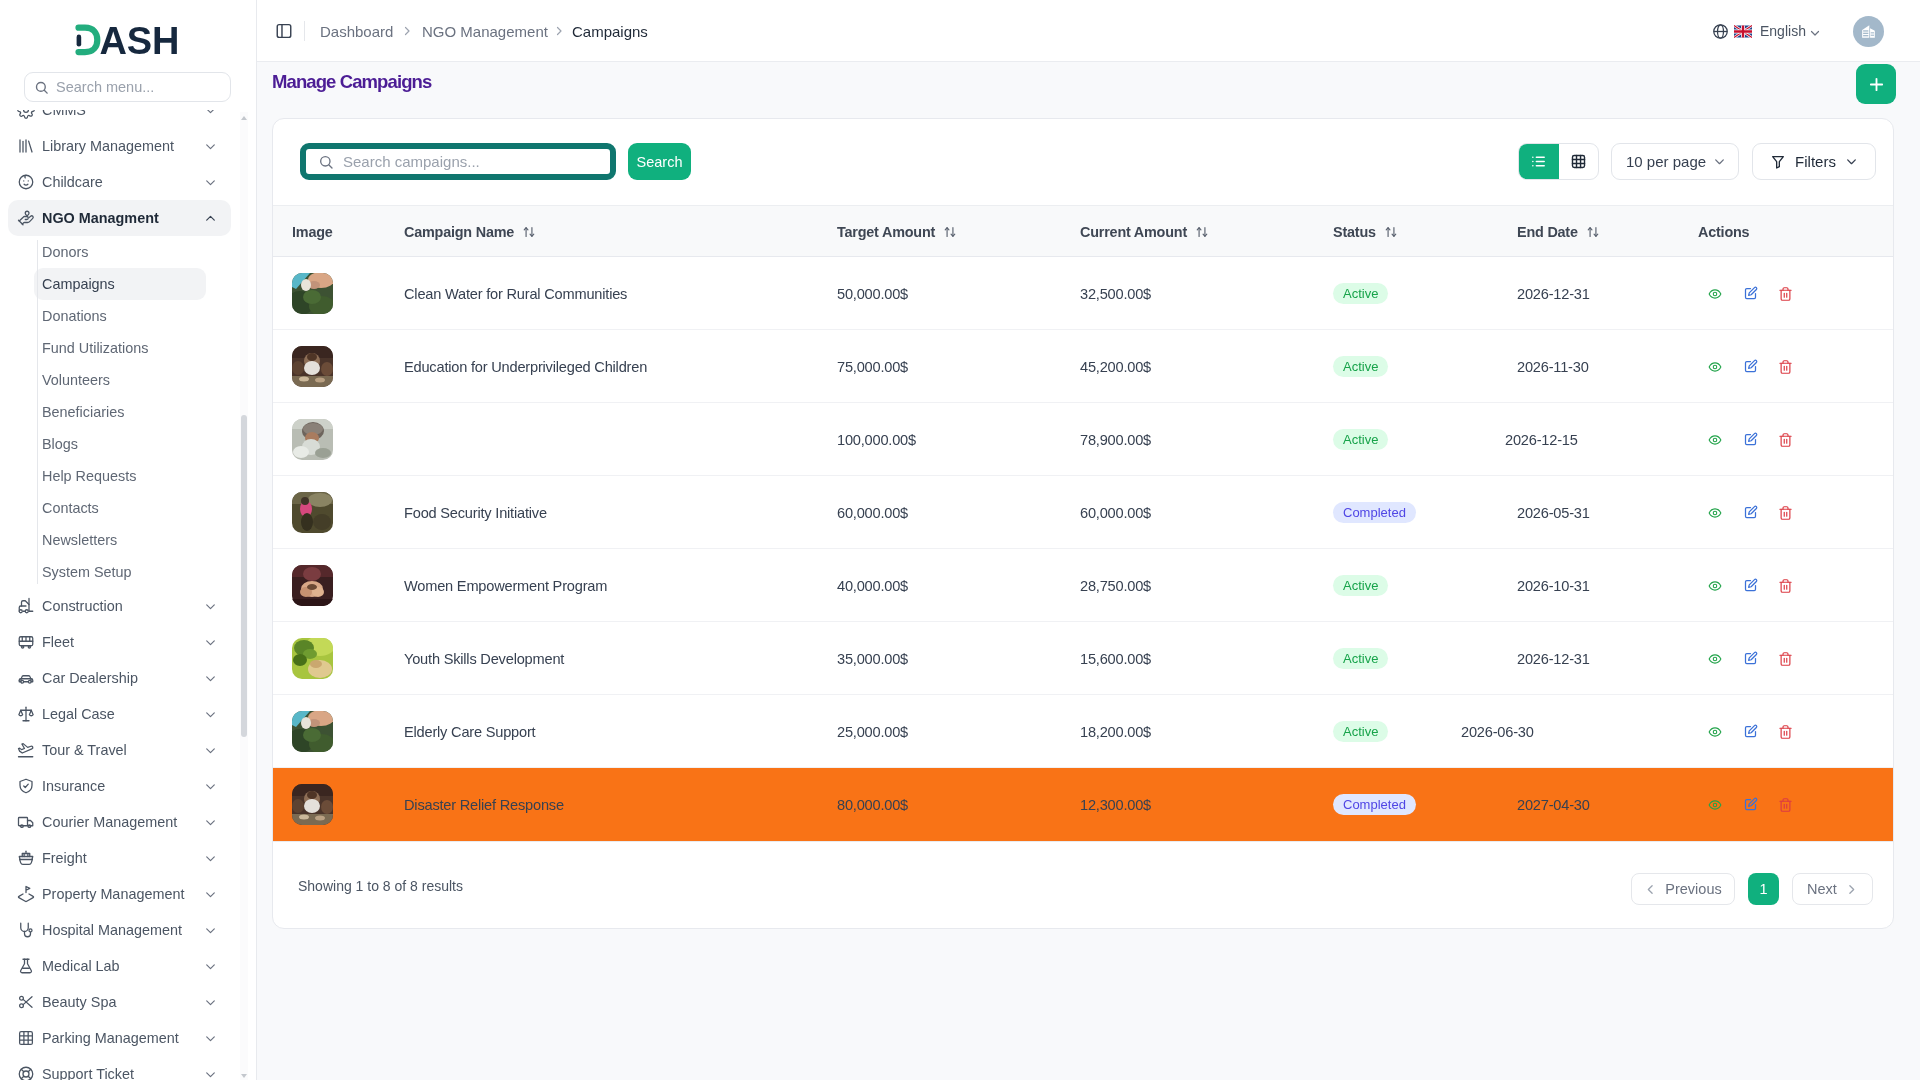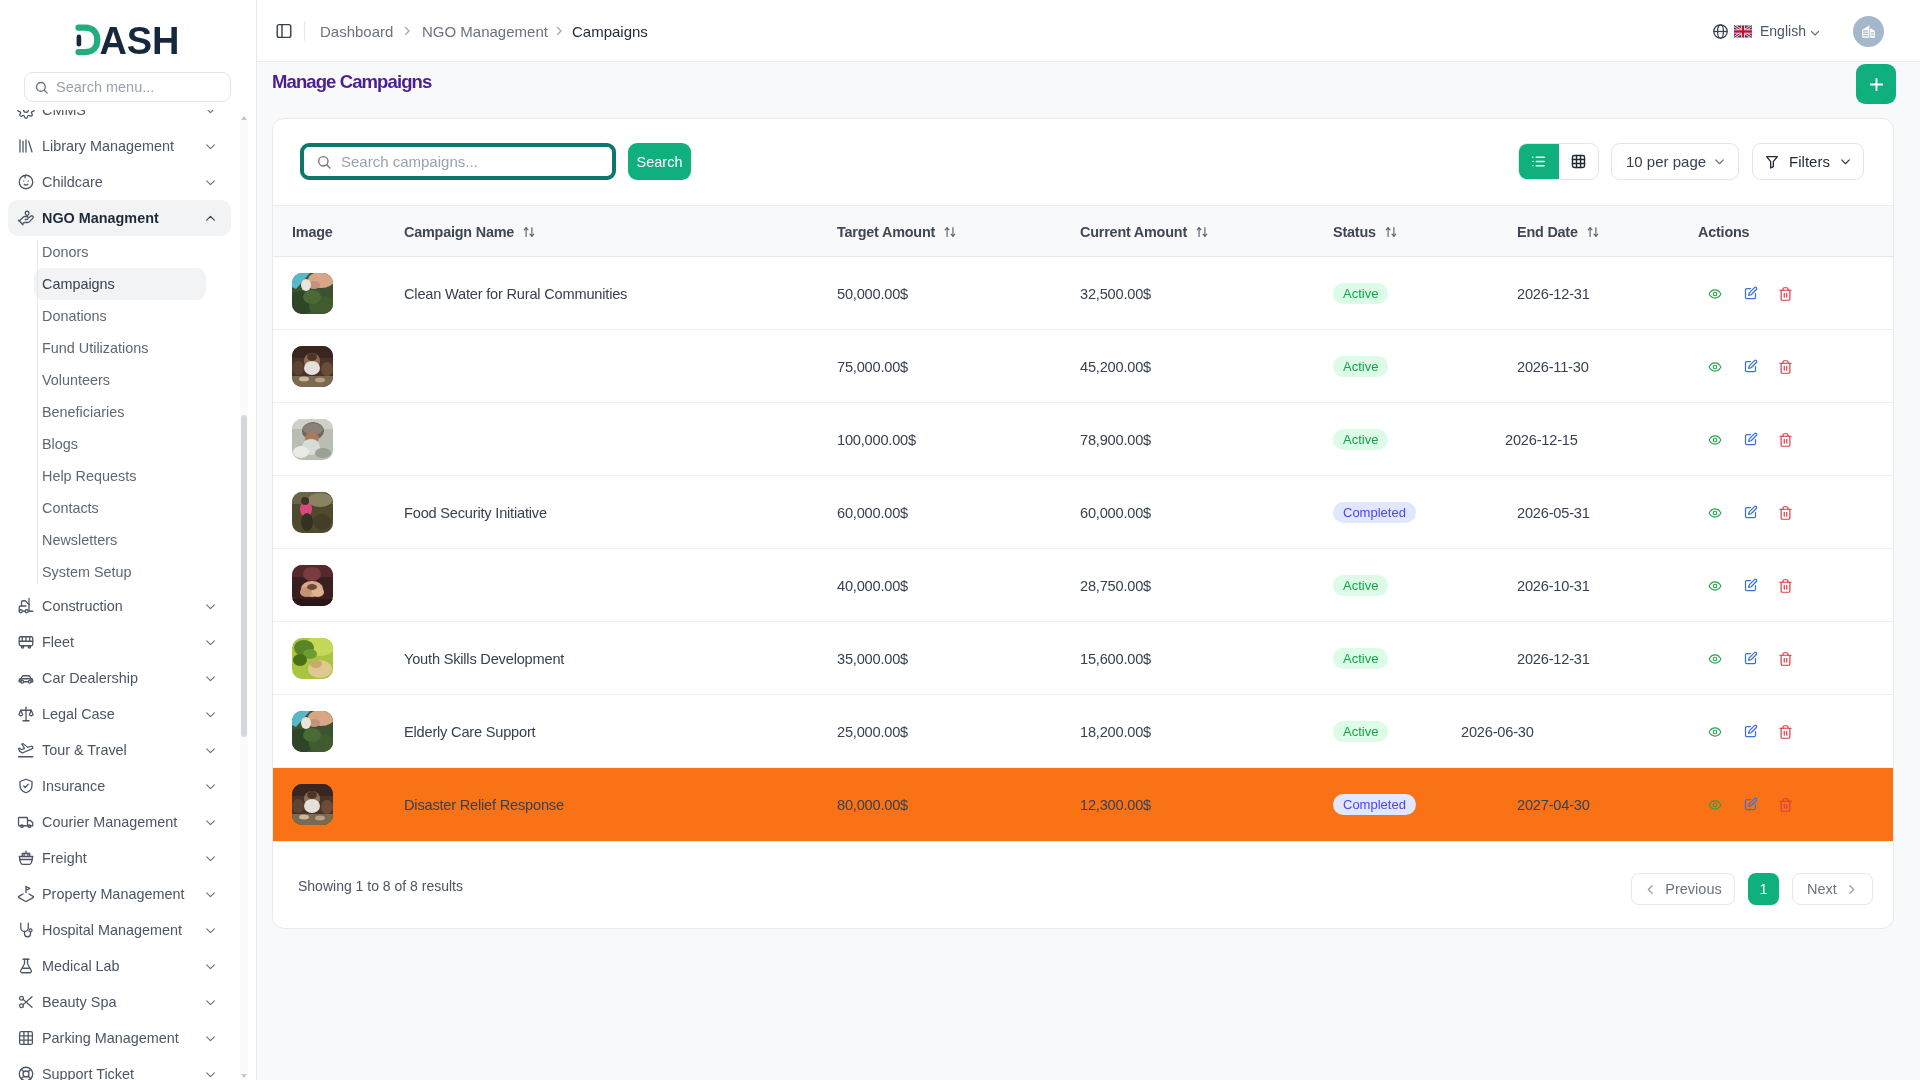--- a/index.html
+++ b/index.html
@@ -31,28 +31,28 @@
 .crumb { position:absolute; top:0; height:62px; display:flex; align-items:center; font-size:15px; color:#6b7280; }
 .hdivider { position:absolute; left:47px; top:21px; width:1px; height:20px; background:#e5e7eb; }
 
 
 .pagetitle { position:absolute; left:272px; top:71px; font-size:18.5px; letter-spacing:-0.9px; font-weight:bold; color:#4c1d95; }
 .addbtn { position:absolute; left:1856px; top:64px; width:40px; height:40px; background:#10b07e; border-radius:9px; display:flex; align-items:center; justify-content:center; }
 
 .card { position:absolute; left:272px; top:118px; width:1622px; height:811px; background:#fff; border:1px solid #e7e9ee; border-radius:12px; }
 
 
-.tsearch { position:absolute; left:27px; top:24px; width:316px; height:37px; border:4px solid #0f766e; border-radius:9px; display:flex; align-items:center; padding-left:12px; }
+.tsearch { position:absolute; left:27px; top:24px; width:316px; height:37px; border:6px solid #0f766e; border-radius:9px; display:flex; align-items:center; padding-left:12px; }
 .tsearch .ph { color:#9aa1ac; font-size:15px; margin-left:9px; }
 .searchbtn { position:absolute; left:355px; top:24px; width:63px; height:37px; background:#10b07e; border-radius:9px; color:#fff; font-size:14.5px; display:flex; align-items:center; justify-content:center; }
 .viewtoggle { position:absolute; left:1245px; top:24px; width:81px; height:37px; border:1px solid #e2e5ea; border-radius:9px; display:flex; overflow:hidden; background:#fff; }
 .viewtoggle .seg { width:40px; display:flex; align-items:center; justify-content:center; }
 .viewtoggle .seg.on { background:#10b07e; }
 .perpage { position:absolute; left:1338px; top:24px; width:128px; height:37px; border:1px solid #e2e5ea; border-radius:9px; display:flex; align-items:center; justify-content:space-between; padding:0 12px 0 14px; font-size:15px; color:#374151; background:#fff; }
-.filters { position:absolute; left:1479px; top:24px; width:112px; height:37px; border:1px solid #e2e5ea; border-radius:9px; display:flex; align-items:center; justify-content:center; gap:9px; font-size:15px; color:#1f2937; background:#fff; }
+.filters { position:absolute; left:1479px; top:24px; width:124px; height:37px; border:1px solid #e2e5ea; border-radius:9px; display:flex; align-items:center; justify-content:center; gap:9px; font-size:15px; color:#1f2937; background:#fff; }
 
 
 .thead { position:absolute; left:0; top:86px; width:1620px; height:52px; background:#f8f9fa; border-top:1px solid #eceef1; border-bottom:1px solid #e7e9ee; }
 .th { position:absolute; top:0; height:52px; display:flex; align-items:center; gap:8px; font-size:14.4px; letter-spacing:-0.2px; font-weight:bold; color:#3f4754; }
 .rows { position:absolute; left:0; top:138px; width:1620px; }
 .row { position:relative; height:73px; border-bottom:1px solid #f0f1f4; }
 .row:last-child { border-bottom:none; }
 .row.hl { background:#f97316; }
 .thumb { position:absolute; left:19px; top:16px; width:41px; height:41px; border-radius:10px; overflow:hidden; }
 .cname { position:absolute; left:131px; top:0; height:73px; display:flex; align-items:center; font-size:14.6px; letter-spacing:-0.2px; color:#374151; }
@@ -512,20 +512,21 @@
             <ellipse cx="20" cy="15" rx="8" ry="8" fill="#8d6e56"></ellipse>
             <ellipse cx="20" cy="11" rx="5" ry="4" fill="#4f3526"></ellipse>
             <ellipse cx="20" cy="22" rx="8" ry="7" fill="#e4e0da"></ellipse>
             <ellipse cx="6" cy="22" rx="6" ry="7" fill="#5d4332"></ellipse>
             <ellipse cx="35" cy="23" rx="6" ry="7" fill="#6b4c38"></ellipse>
             <rect x="0" y="30" width="41" height="11" fill="#7a6a52"></rect>
             <ellipse cx="12" cy="33" rx="5" ry="2.5" fill="#cbb89a"></ellipse>
             <ellipse cx="28" cy="34" rx="5" ry="2.5" fill="#baa183"></ellipse>
           </svg>
         </div>
+      <div class="cname">Education for Underprivileged Children</div>
       <div class="cval" style="left:564px;">75,000.00$</div>
       <div class="cval" style="left:807px;">45,200.00$</div>
       <div class="pill active">Active</div>
       <div class="cval" style="left:1244px;">2026-11-30</div>
       <div class="acts">
           <svg width="16" height="14" viewBox="0 0 24 24" fill="none" stroke="#22a34a" stroke-width="1.9">
             <path d="M2 12s3.5-7 10-7 10 7 10 7-3.5 7-10 7-10-7-10-7z"></path>
             <circle cx="12" cy="12" r="3"></circle>
           </svg>
           <svg width="15" height="15" viewBox="0 0 24 24" fill="none" stroke="#3b71d8" stroke-width="2" stroke-linecap="round" stroke-linejoin="round">
@@ -617,20 +618,21 @@
             <rect width="41" height="41" fill="#3a1f20"></rect>
             <rect x="0" y="0" width="41" height="12" fill="#55282b"></rect>
             <ellipse cx="20" cy="9" rx="9" ry="7" fill="#7a3c40"></ellipse>
             <ellipse cx="20" cy="24" rx="11" ry="8" fill="#d8a887"></ellipse>
             <ellipse cx="14" cy="27" rx="6" ry="5" fill="#c69271"></ellipse>
             <ellipse cx="26" cy="27" rx="6" ry="5" fill="#e0b38f"></ellipse>
             <ellipse cx="20" cy="22" rx="5" ry="3" fill="#6b4a35"></ellipse>
             <rect x="0" y="34" width="41" height="7" fill="#2c1517"></rect>
           </svg>
         </div>
+      <div class="cname">Women Empowerment Program</div>
       <div class="cval" style="left:564px;">40,000.00$</div>
       <div class="cval" style="left:807px;">28,750.00$</div>
       <div class="pill active">Active</div>
       <div class="cval" style="left:1244px;">2026-10-31</div>
       <div class="acts">
           <svg width="16" height="14" viewBox="0 0 24 24" fill="none" stroke="#22a34a" stroke-width="1.9">
             <path d="M2 12s3.5-7 10-7 10 7 10 7-3.5 7-10 7-10-7-10-7z"></path>
             <circle cx="12" cy="12" r="3"></circle>
           </svg>
           <svg width="15" height="15" viewBox="0 0 24 24" fill="none" stroke="#3b71d8" stroke-width="2" stroke-linecap="round" stroke-linejoin="round">

